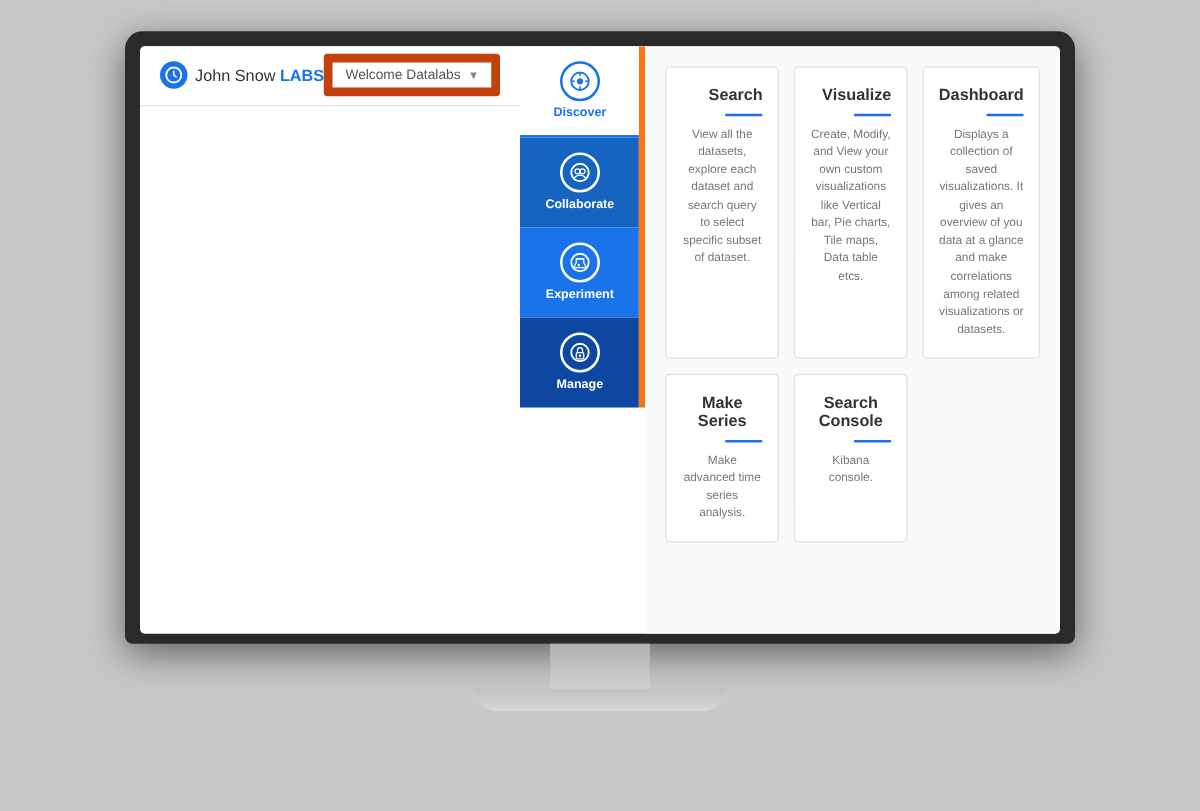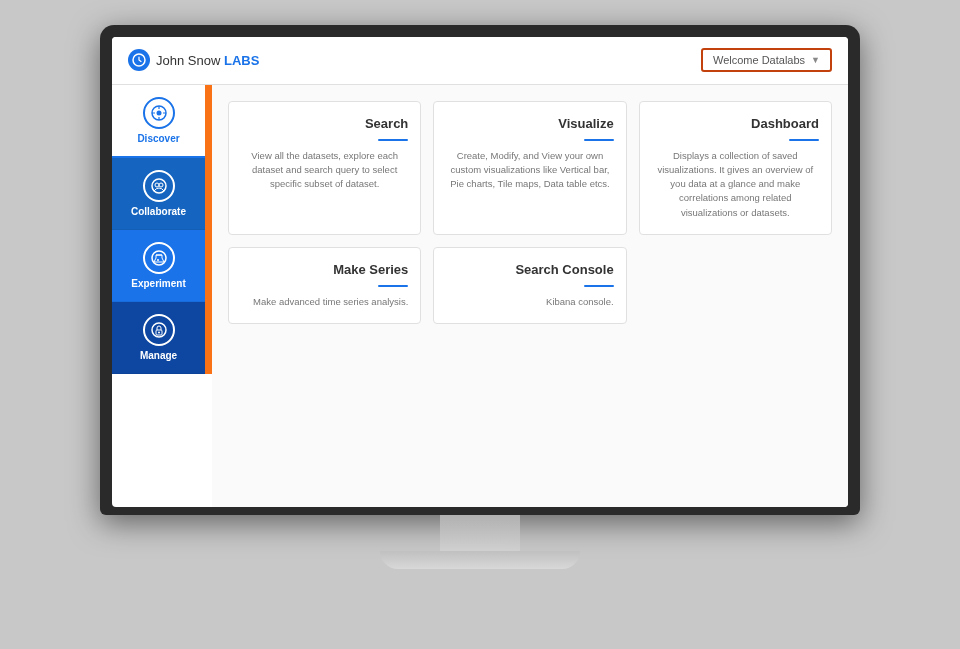--- a/index.html
+++ b/index.html
@@ -33,21 +33,20 @@
       box-shadow: 0 8px 30px rgba(0,0,0,0.5);
     }
 
     .monitor-screen {
       width: 100%;
       height: 100%;
       background: #fff;
       border-radius: 4px;
       overflow: hidden;
       display: flex;
-      flex-direction: column;
     }
 
     .monitor-stand-neck {
       width: 80px;
       height: 36px;
       background: linear-gradient(to bottom, #b0b0b0, #d0d0d0);
       margin: 0 auto;
     }
 
     .monitor-stand-base {
@@ -94,21 +93,21 @@
       font-weight: 400;
       color: #333;
     }
 
     .logo-text span {
       color: #1a73e8;
       font-weight: 700;
     }
 
     .user-dropdown {
-      border: 2px solid #c2410c;
+      border: 7px solid #c2410c;
       border-radius: 3px;
       padding: 4px 10px;
       font-size: 11px;
       color: #555;
       display: flex;
       align-items: center;
       gap: 6px;
       cursor: pointer;
       background: #fff;
     }
@@ -124,21 +123,21 @@
       flex: 1;
       overflow: hidden;
     }
 
     
     .sidebar {
       width: 100px;
       background: #fff;
       display: flex;
       flex-direction: column;
-      border-right: 7px solid #f97316;
+      border-right: 5px solid #f97316;
       flex-shrink: 0;
     }
 
     .sidebar-item {
       display: flex;
       flex-direction: column;
       align-items: center;
       justify-content: center;
       padding: 12px 8px;
       cursor: pointer;

